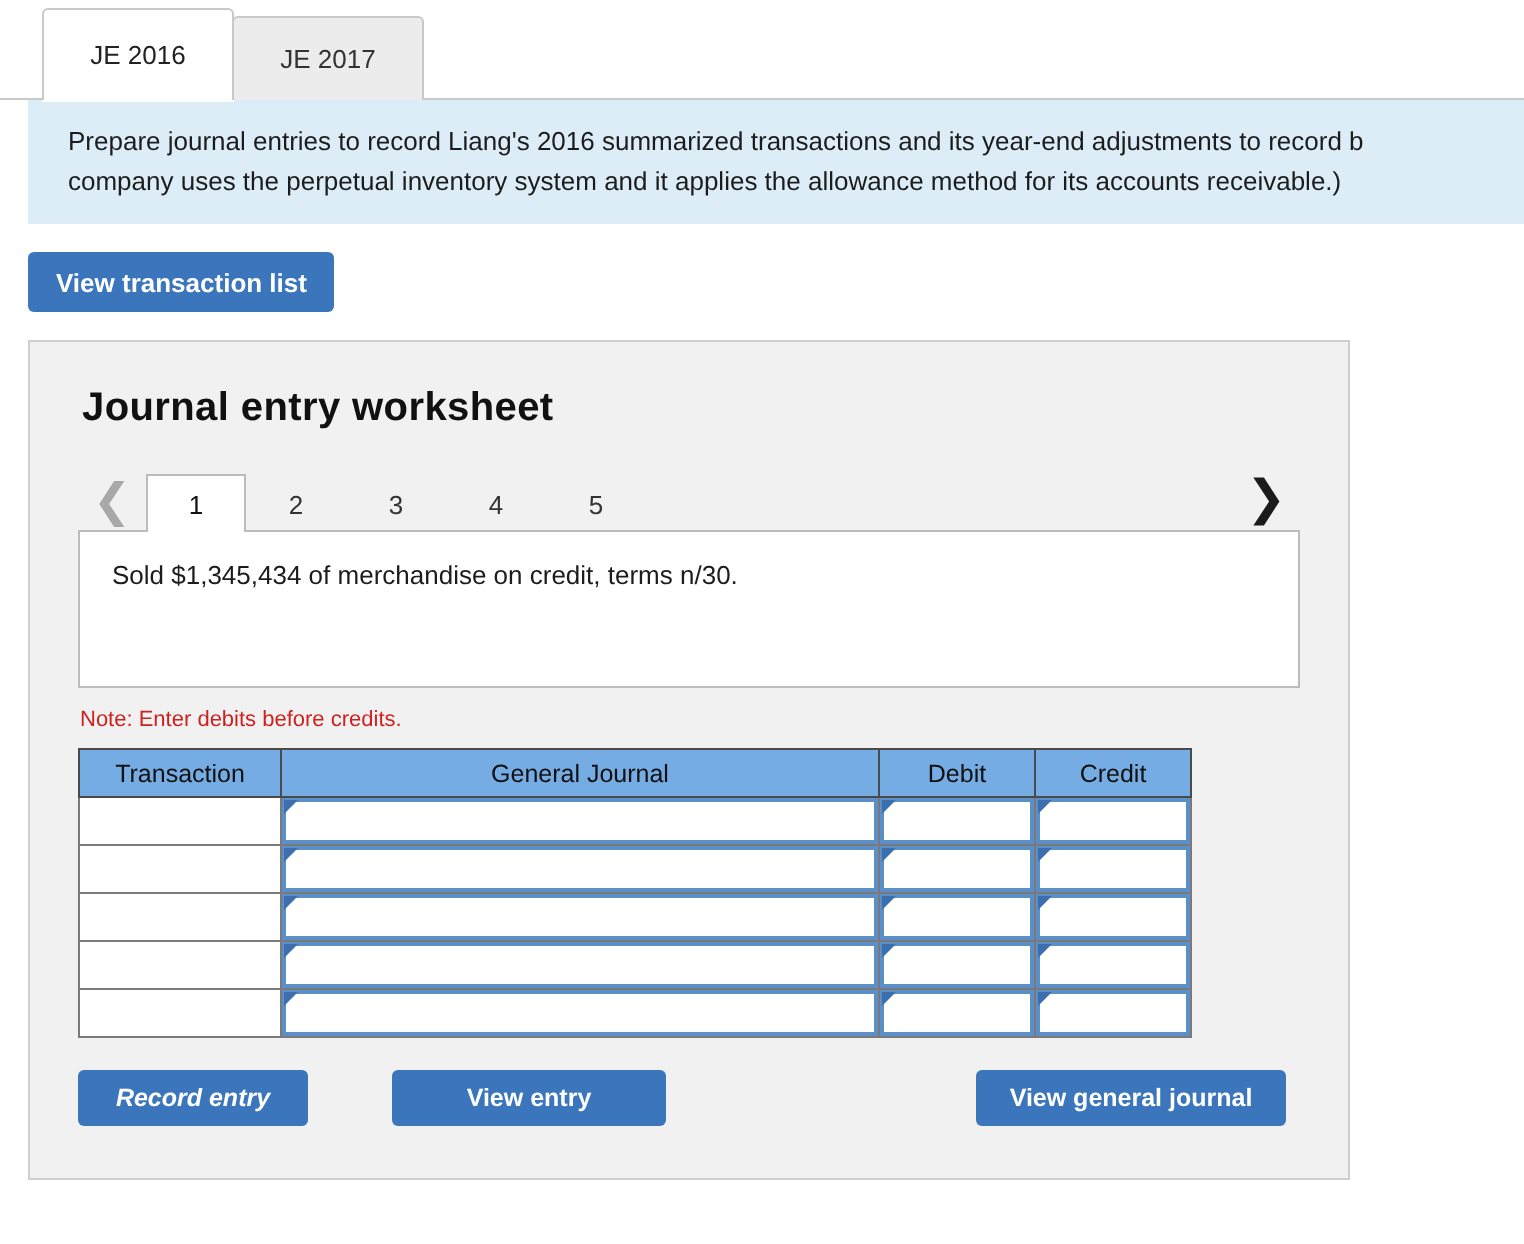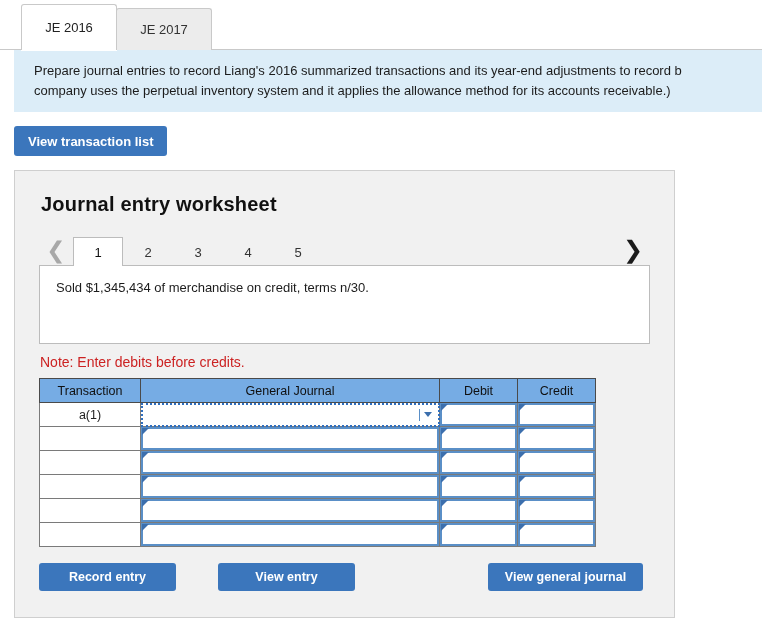--- a/index.html
+++ b/index.html
@@ -177,21 +177,21 @@
     border-top: none;
     height: 78px;
     box-sizing: border-box;
     padding: 14px 16px;
     font-size: 13px;
     color: #1c1c1c;
   }
 
   .note {
     color: #cc2222;
-    font-size: 14px;
+    font-size: 11px;
     margin: 10px 0 8px 1px;
   }
 
   
   table.journal {
     border-collapse: collapse;
     width: 553px;
     table-layout: fixed;
     background: #ffffff;
   }
@@ -266,21 +266,21 @@
   .actions {
     display: flex;
     align-items: center;
     margin-top: 16px;
     width: 604px;
   }
   .actions .btn {
     height: 28px;
     font-size: 12.5px;
   }
-  .btn-record { width: 137px; }
+  .btn-record { width: 115px; font-style: italic; }
   .btn-clear  { width: 137px; margin-left: 42px; }
   .btn-view   { width: 155px; margin-left: auto; }
 </style>
 </head>
 <body>
 
 <div class="tabstrip">
   <div class="tab active">
     <span>JE 2016</span>
   </div>
@@ -334,32 +334,20 @@
     <thead>
       <tr>
         <th class="col-txn">Transaction</th>
         <th class="col-gj">General Journal</th>
         <th class="col-deb">Debit</th>
         <th class="col-cred">Credit</th>
       </tr>
     </thead>
     <tbody>
 
-      <tr>
-        <td class="col-txn">a(1)</td>
-        <td class="col-gj focused">
-          <span class="ddarrow"></span>
-        </td>
-        <td class="col-deb editable">
-            <span class="corner"></span>
-          </td>
-        <td class="col-cred editable">
-            <span class="corner"></span>
-          </td>
-      </tr>
 
       <tr>
         <td class="col-txn"></td>
         <td class="col-gj editable">
             <span class="corner"></span>
           </td>
         <td class="col-deb editable">
             <span class="corner"></span>
           </td>
         <td class="col-cred editable">

